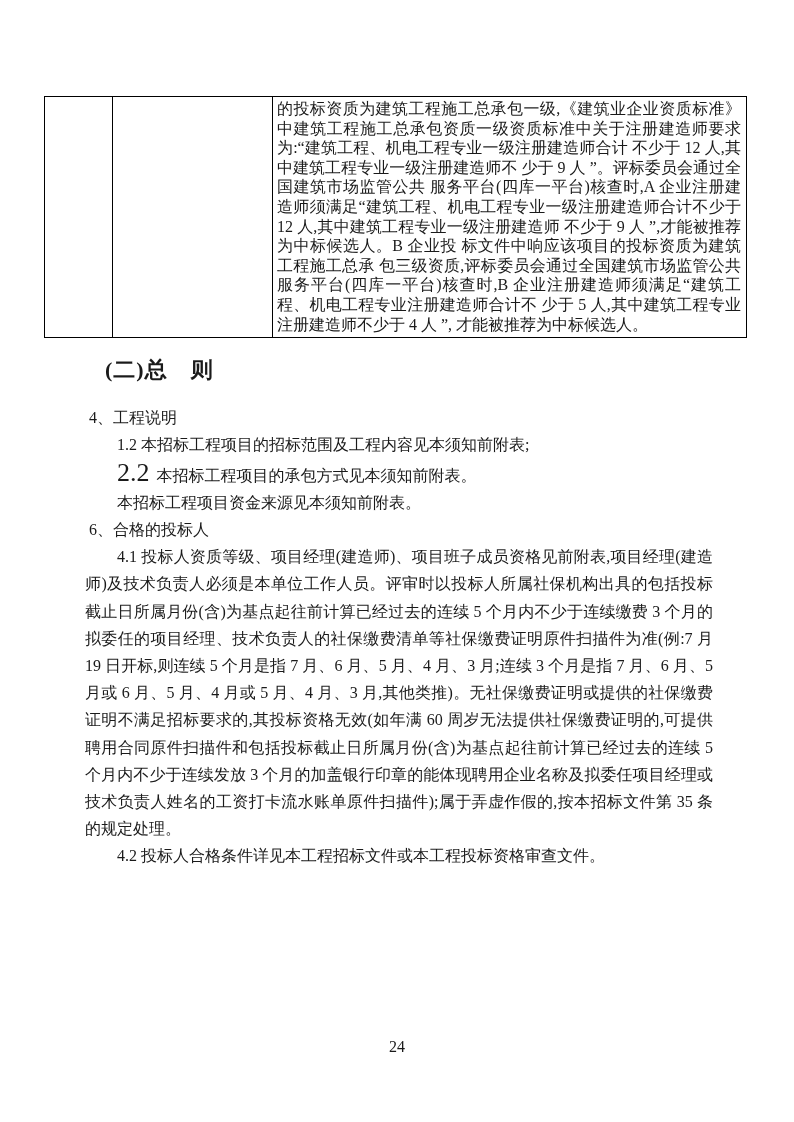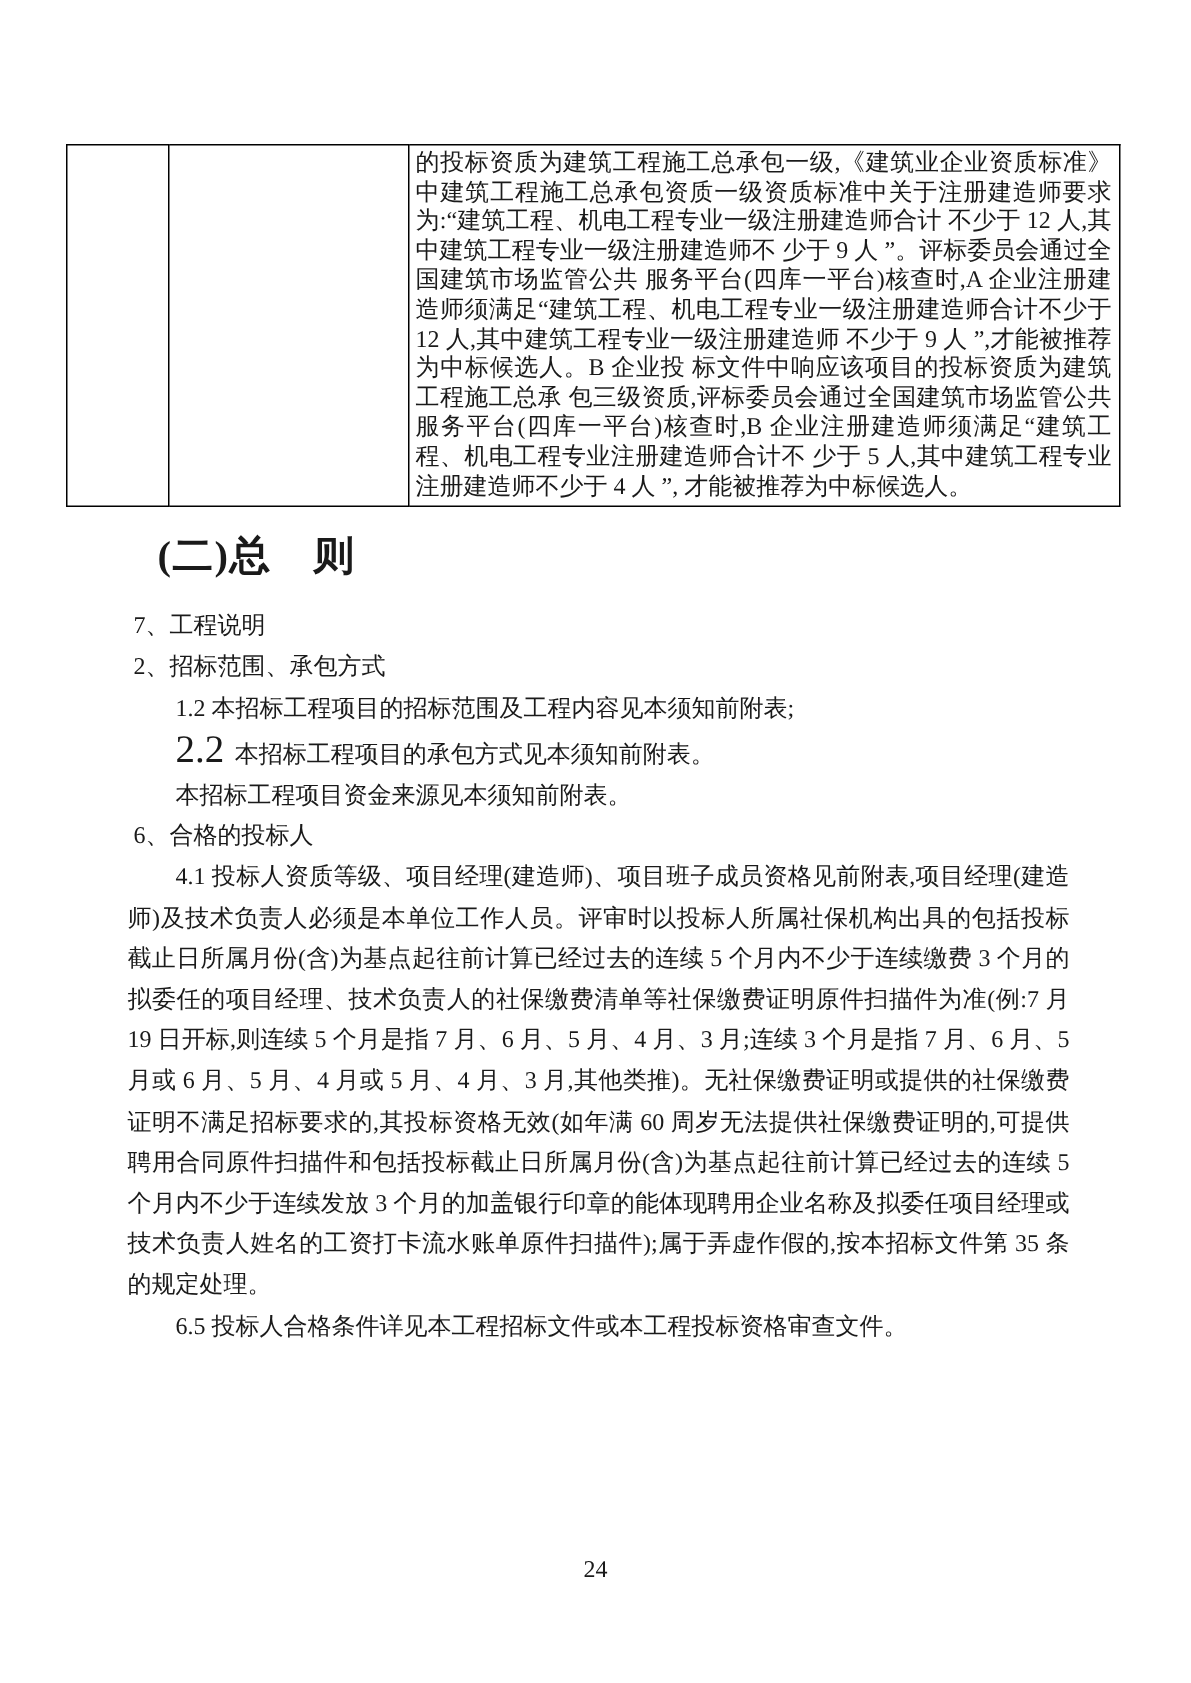--- a/index.html
+++ b/index.html
@@ -33,21 +33,21 @@
   }
   td.cell-qual {
     font-size: 16px;
     line-height: 19.6px;
     text-align: justify;
     letter-spacing: 0;
   }
   
   .heading {
     margin: 17px 0 19px 105px;
-    font-size: 27px;
+    font-size: 22px;
     font-weight: bold;
     line-height: 30px;
     letter-spacing: 1px;
   }
   
   .content {
     margin-left: 85px;
     width: 628px;
     font-size: 16px;
   }
@@ -89,27 +89,26 @@
       <td></td>
       <td></td>
       <td class="cell-qual">的投标资质为建筑工程施工总承包一级,《建筑业企业资质标准》中建筑工程施工总承包资质一级资质标准中关于注册建造师要求为:“建筑工程、机电工程专业一级注册建造师合计 不少于 12 人,其中建筑工程专业一级注册建造师不 少于 9 人 ”。评标委员会通过全国建筑市场监管公共 服务平台(四库一平台)核查时,A 企业注册建造师须满足“建筑工程、机电工程专业一级注册建造师合计不少于 12 人,其中建筑工程专业一级注册建造师 不少于 9 人 ”,才能被推荐为中标候选人。B 企业投 标文件中响应该项目的投标资质为建筑工程施工总承 包三级资质,评标委员会通过全国建筑市场监管公共 服务平台(四库一平台)核查时,B 企业注册建造师须满足“建筑工程、机电工程专业注册建造师合计不 少于 5 人,其中建筑工程专业注册建造师不少于 4 人 ”, 才能被推荐为中标候选人。</td>
     </tr>
   </tbody>
     </table>
 
   <div class="heading">(二)总　则</div>
 
   <div class="content">
-    <div class="para item">7、工程说明</div>
-    <div class="para item">2、招标范围、承包方式</div>
+    <div class="para item">4、工程说明</div>
     <div class="para sub">1.2 本招标工程项目的招标范围及工程内容见本须知前附表;</div>
     <div class="para sub">
       <span class="num22">2.2</span><span>本招标工程项目的承包方式见本须知前附表。</span>
     </div>
     <div class="para sub">本招标工程项目资金来源见本须知前附表。</div>
     <div class="para item">6、合格的投标人</div>
     <div class="para sub">4.1 投标人资质等级、项目经理(建造师)、项目班子成员资格见前附表,项目经理(建造师)及技术负责人必须是本单位工作人员。评审时以投标人所属社保机构出具的包括投标截止日所属月份(含)为基点起往前计算已经过去的连续 5 个月内不少于连续缴费 3 个月的拟委任的项目经理、技术负责人的社保缴费清单等社保缴费证明原件扫描件为准(例:7 月 19 日开标,则连续 5 个月是指 7 月、6 月、5 月、4 月、3 月;连续 3 个月是指 7 月、6 月、5 月或 6 月、5 月、4 月或 5 月、4 月、3 月,其他类推)。无社保缴费证明或提供的社保缴费证明不满足招标要求的,其投标资格无效(如年满 60 周岁无法提供社保缴费证明的,可提供聘用合同原件扫描件和包括投标截止日所属月份(含)为基点起往前计算已经过去的连续 5 个月内不少于连续发放 3 个月的加盖银行印章的能体现聘用企业名称及拟委任项目经理或技术负责人姓名的工资打卡流水账单原件扫描件);属于弄虚作假的,按本招标文件第 35 条的规定处理。</div>
-    <div class="para sub">6.5 投标人合格条件详见本工程招标文件或本工程投标资格审查文件。</div>
+    <div class="para sub">4.2 投标人合格条件详见本工程招标文件或本工程投标资格审查文件。</div>
   </div>
 
   <div class="pagenum">24</div>
 
 </div>
 
 </body></html>

